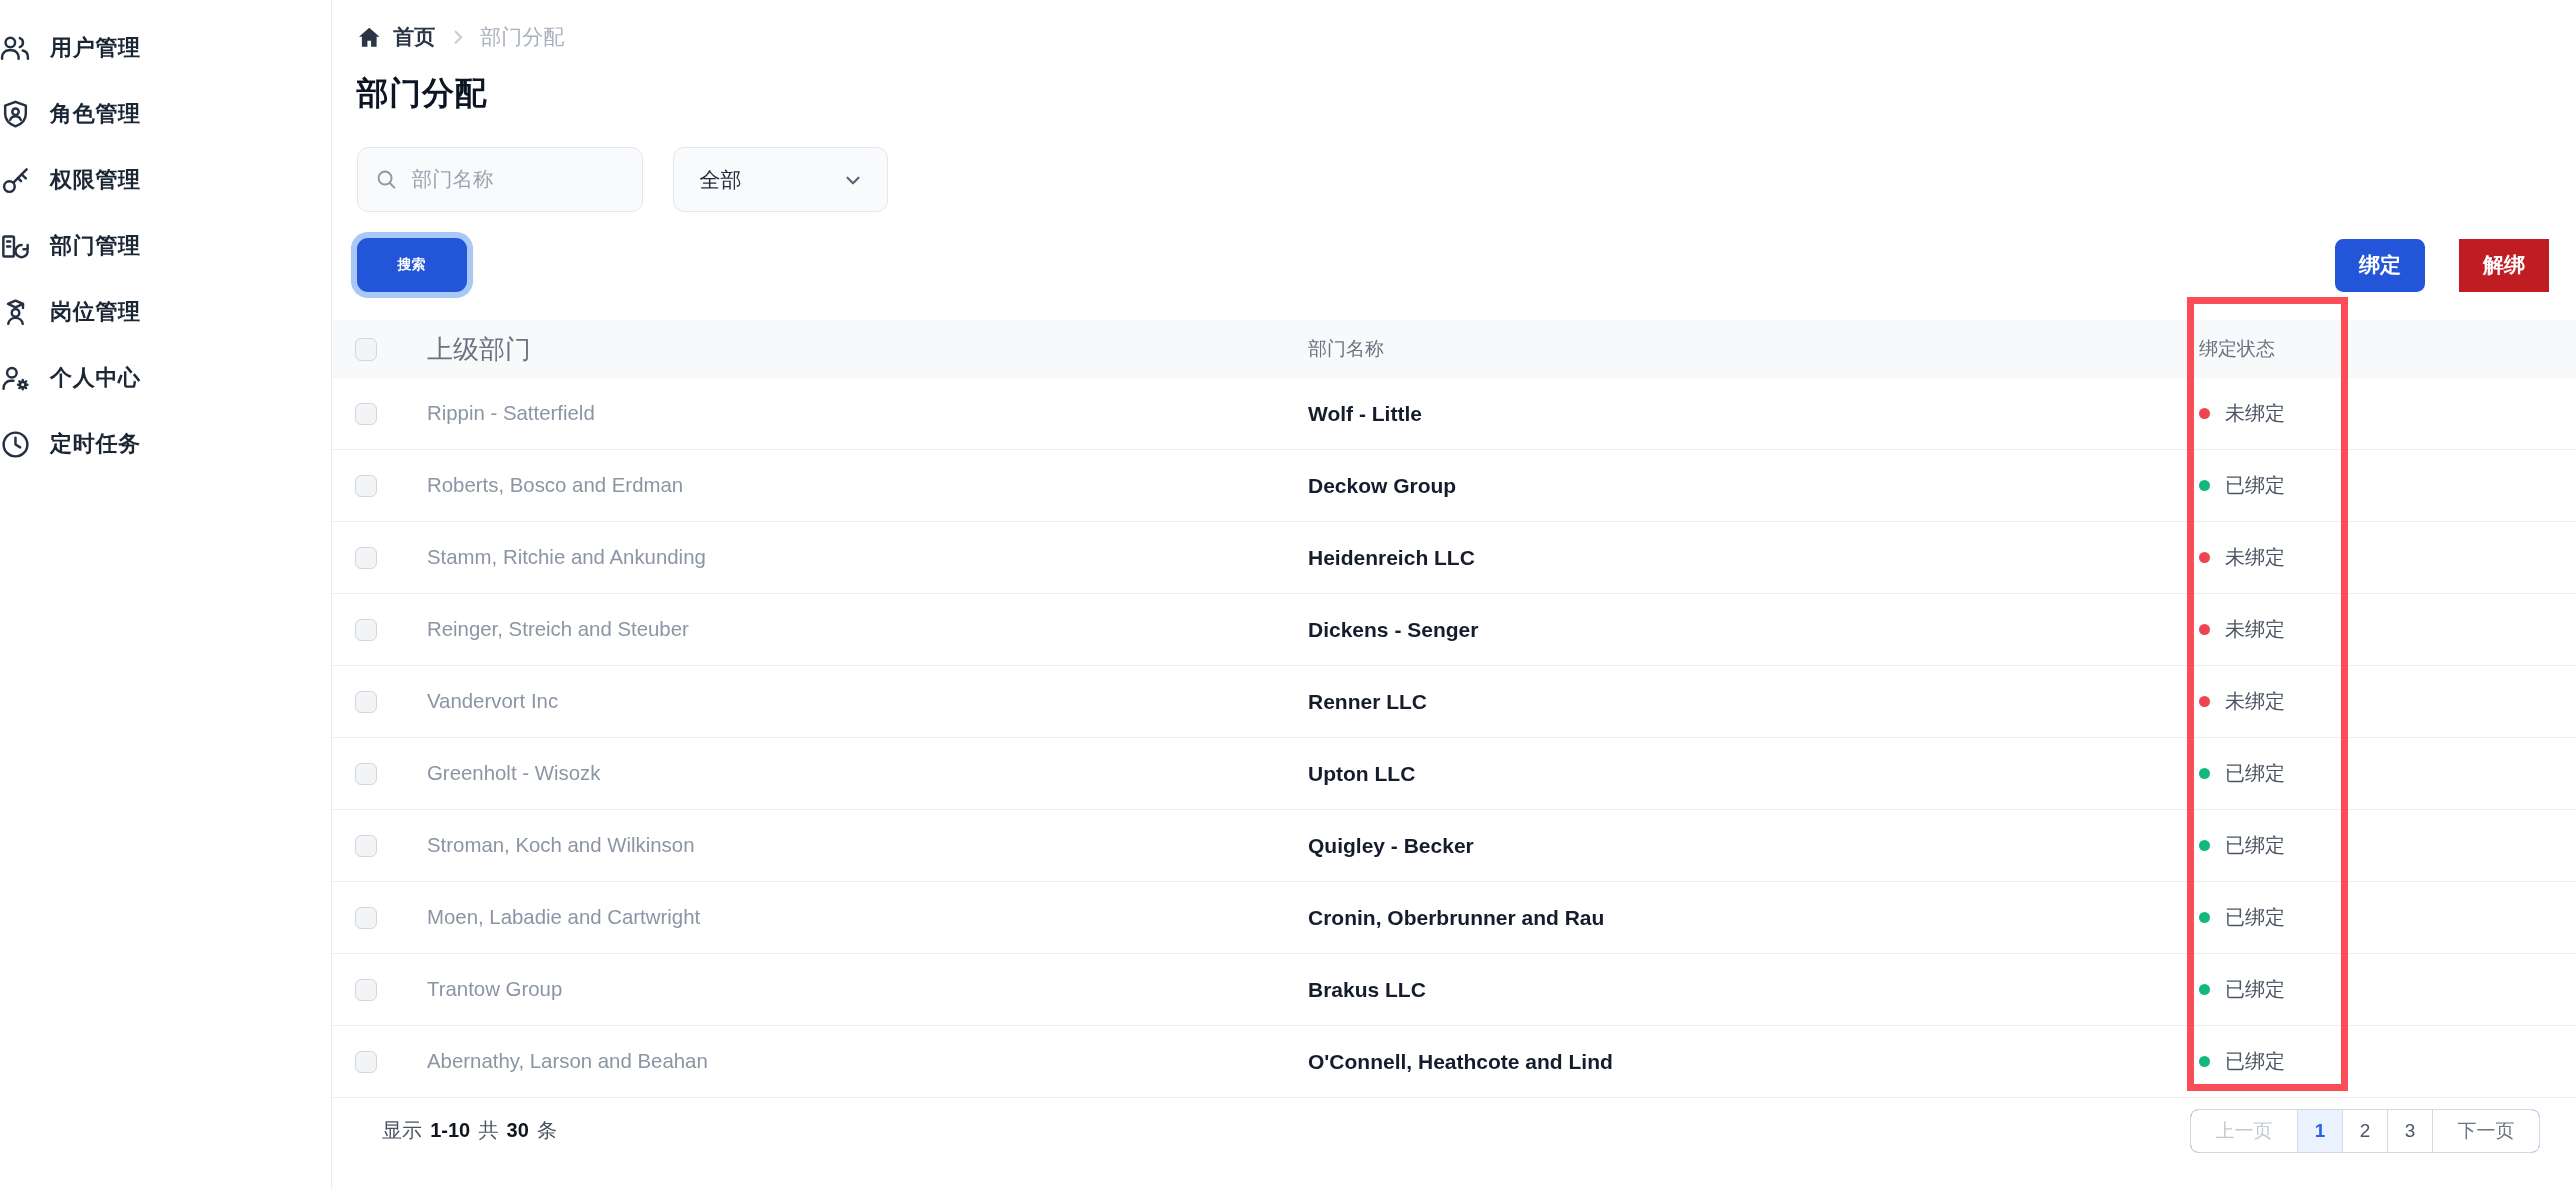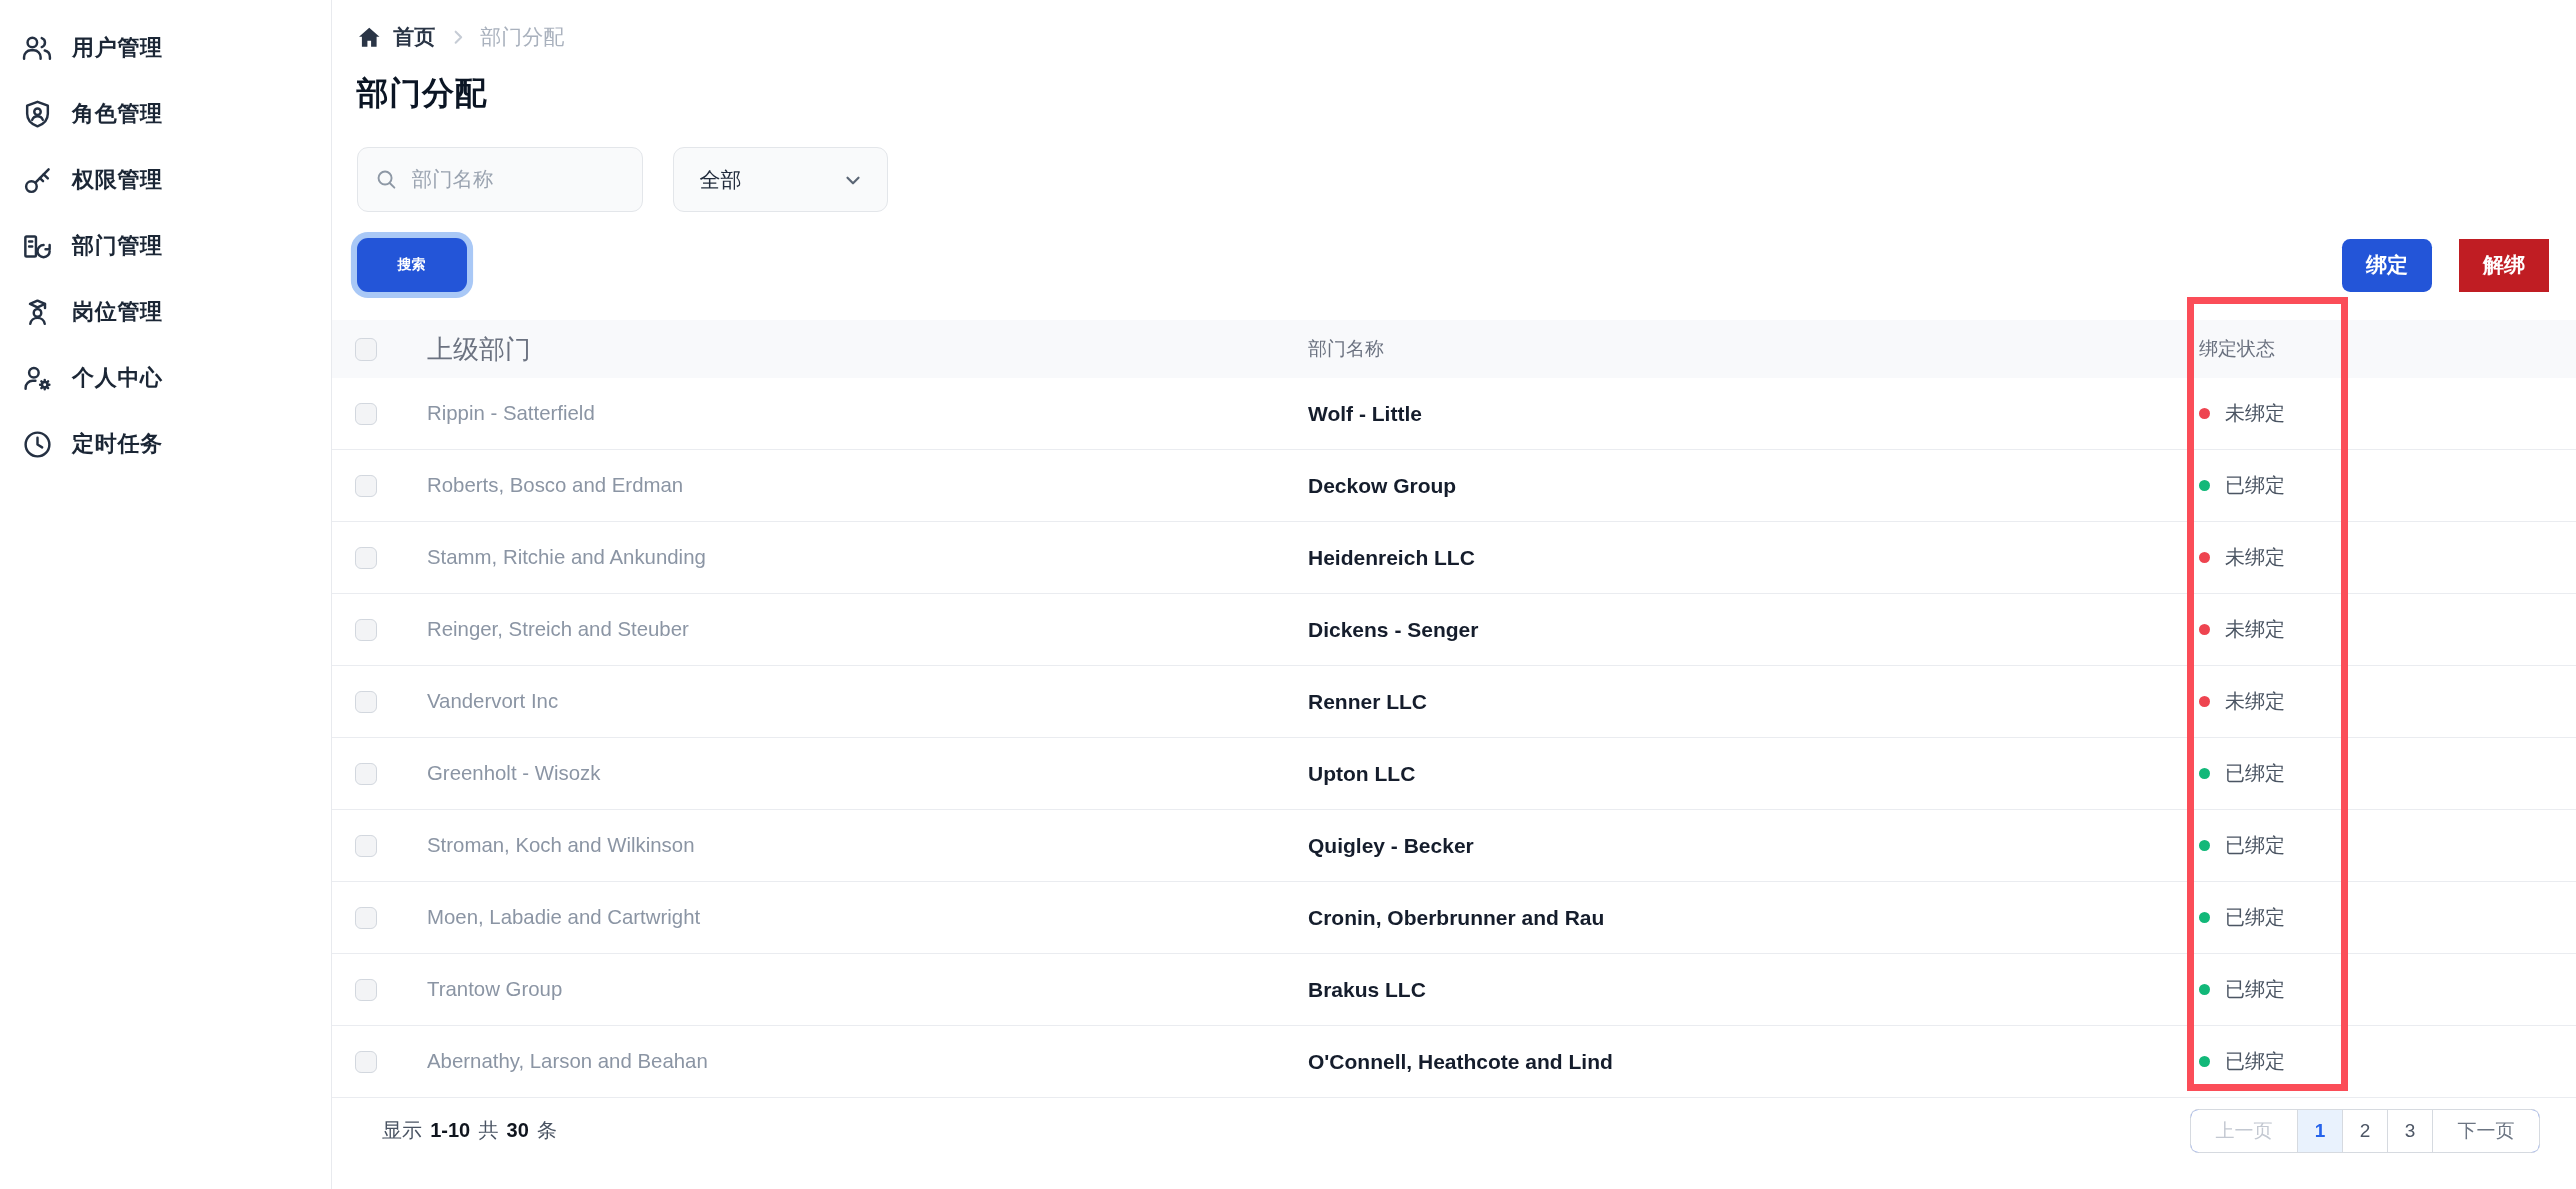--- a/index.html
+++ b/index.html
@@ -10,21 +10,21 @@
   }
   .app { position:relative; width:2576px; height:1189px; background:#fff; }
 
   
   .sidebar {
     position:absolute; left:0; top:0; bottom:0; width:332px;
     background:#fff; border-right:1.4px solid #e8eaee; padding-top:15px;
   }
   .side-item {
     height:66px; display:flex; align-items:center; gap:19px;
-    padding-left:22px; cursor:pointer; color:#1b2635;
+    cursor:pointer; color:#1b2635;
   }
   .side-item .sicon { width:31px; height:31px; display:flex; align-items:center; justify-content:center; color:#243042; }
   .side-item .sicon svg { width:31px; height:31px; }
   .side-item .slabel { font-size:22px; font-weight:600; letter-spacing:0.7px; }
 
   
   .main { position:absolute; left:332px; top:0; right:0; bottom:0; background:#fff; }
   .pad { padding-left:24.5px; }
 
   
@@ -57,21 +57,21 @@
   .select-box .sel-value { font-size:21px; color:#222c3d; }
   .select-box svg { width:22px; height:22px; color:#5b6675; }
 
   
   .btn-row { margin-top:26px; display:flex; align-items:center; justify-content:space-between; padding-right:27px; }
   .btn { border:none; cursor:pointer; font-family:inherit; color:#fff; font-weight:600; }
   .search-btn {
     width:110px; height:54px; border-radius:11px; background:#2355d8; font-size:14px;
     box-shadow:0 0 0 6.1px #a9c8f6;
   }
-  .right-actions { display:flex; gap:27px; }
+  .right-actions { display:flex; gap:34px; }
   .bind-btn  { width:90px; height:53px; border-radius:8.2px; background:#2355d8; font-size:21px; }
   .unbind-btn{ width:90px; height:53px; border-radius:0; background:#c01d23; font-size:21px; }
 
   
   .table { margin-top:28px; width:100%; }
   .trow, .thead {
     display:grid; grid-template-columns:68px 908px 891px 1fr;
     align-items:center; width:100%;
   }
   .thead { height:58px; background:#f8f9fb; color:#6b7280; font-size:19px; font-weight:500; }

